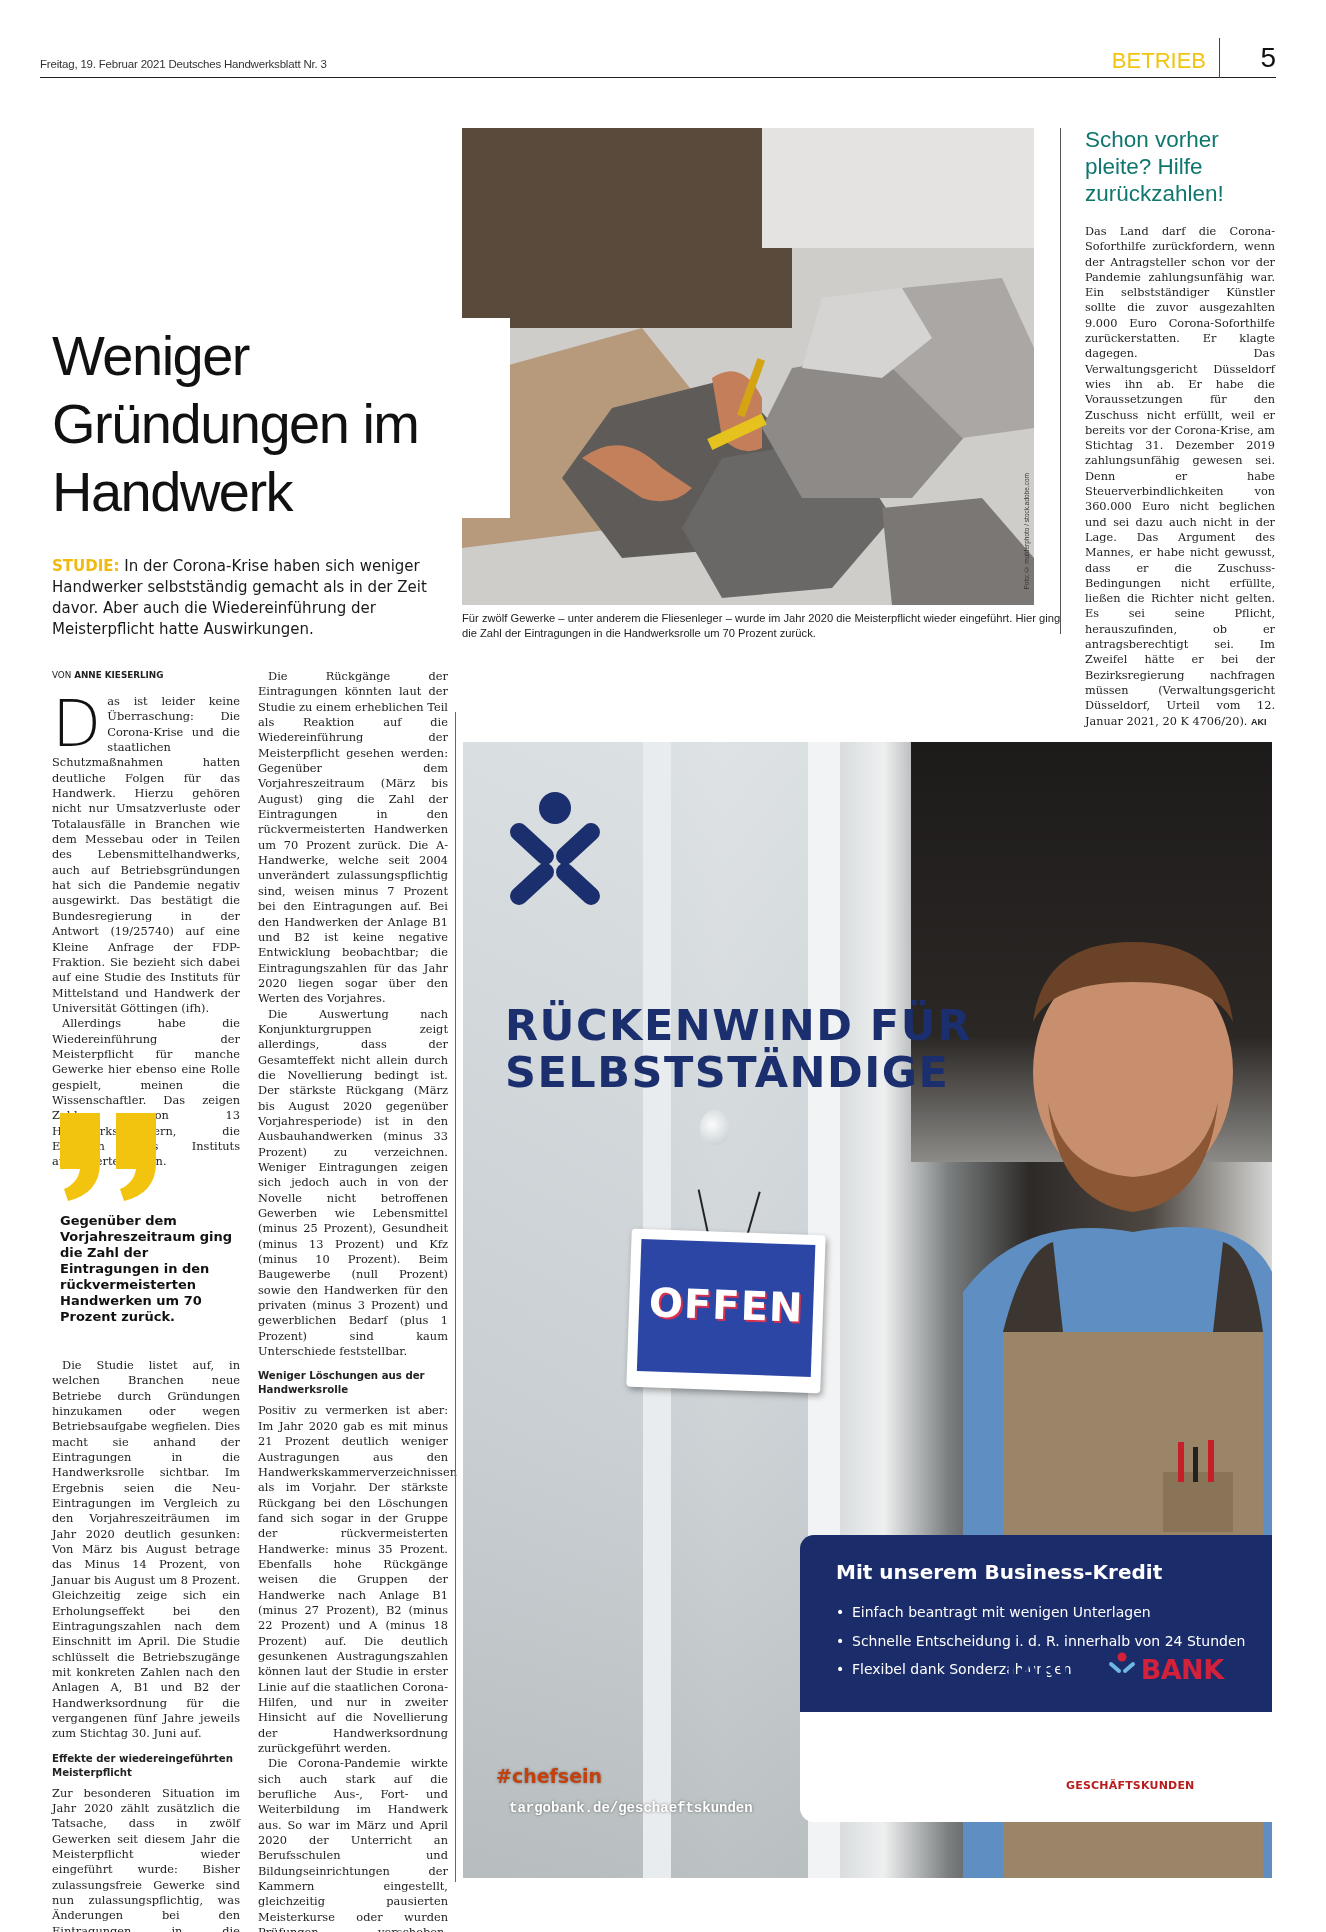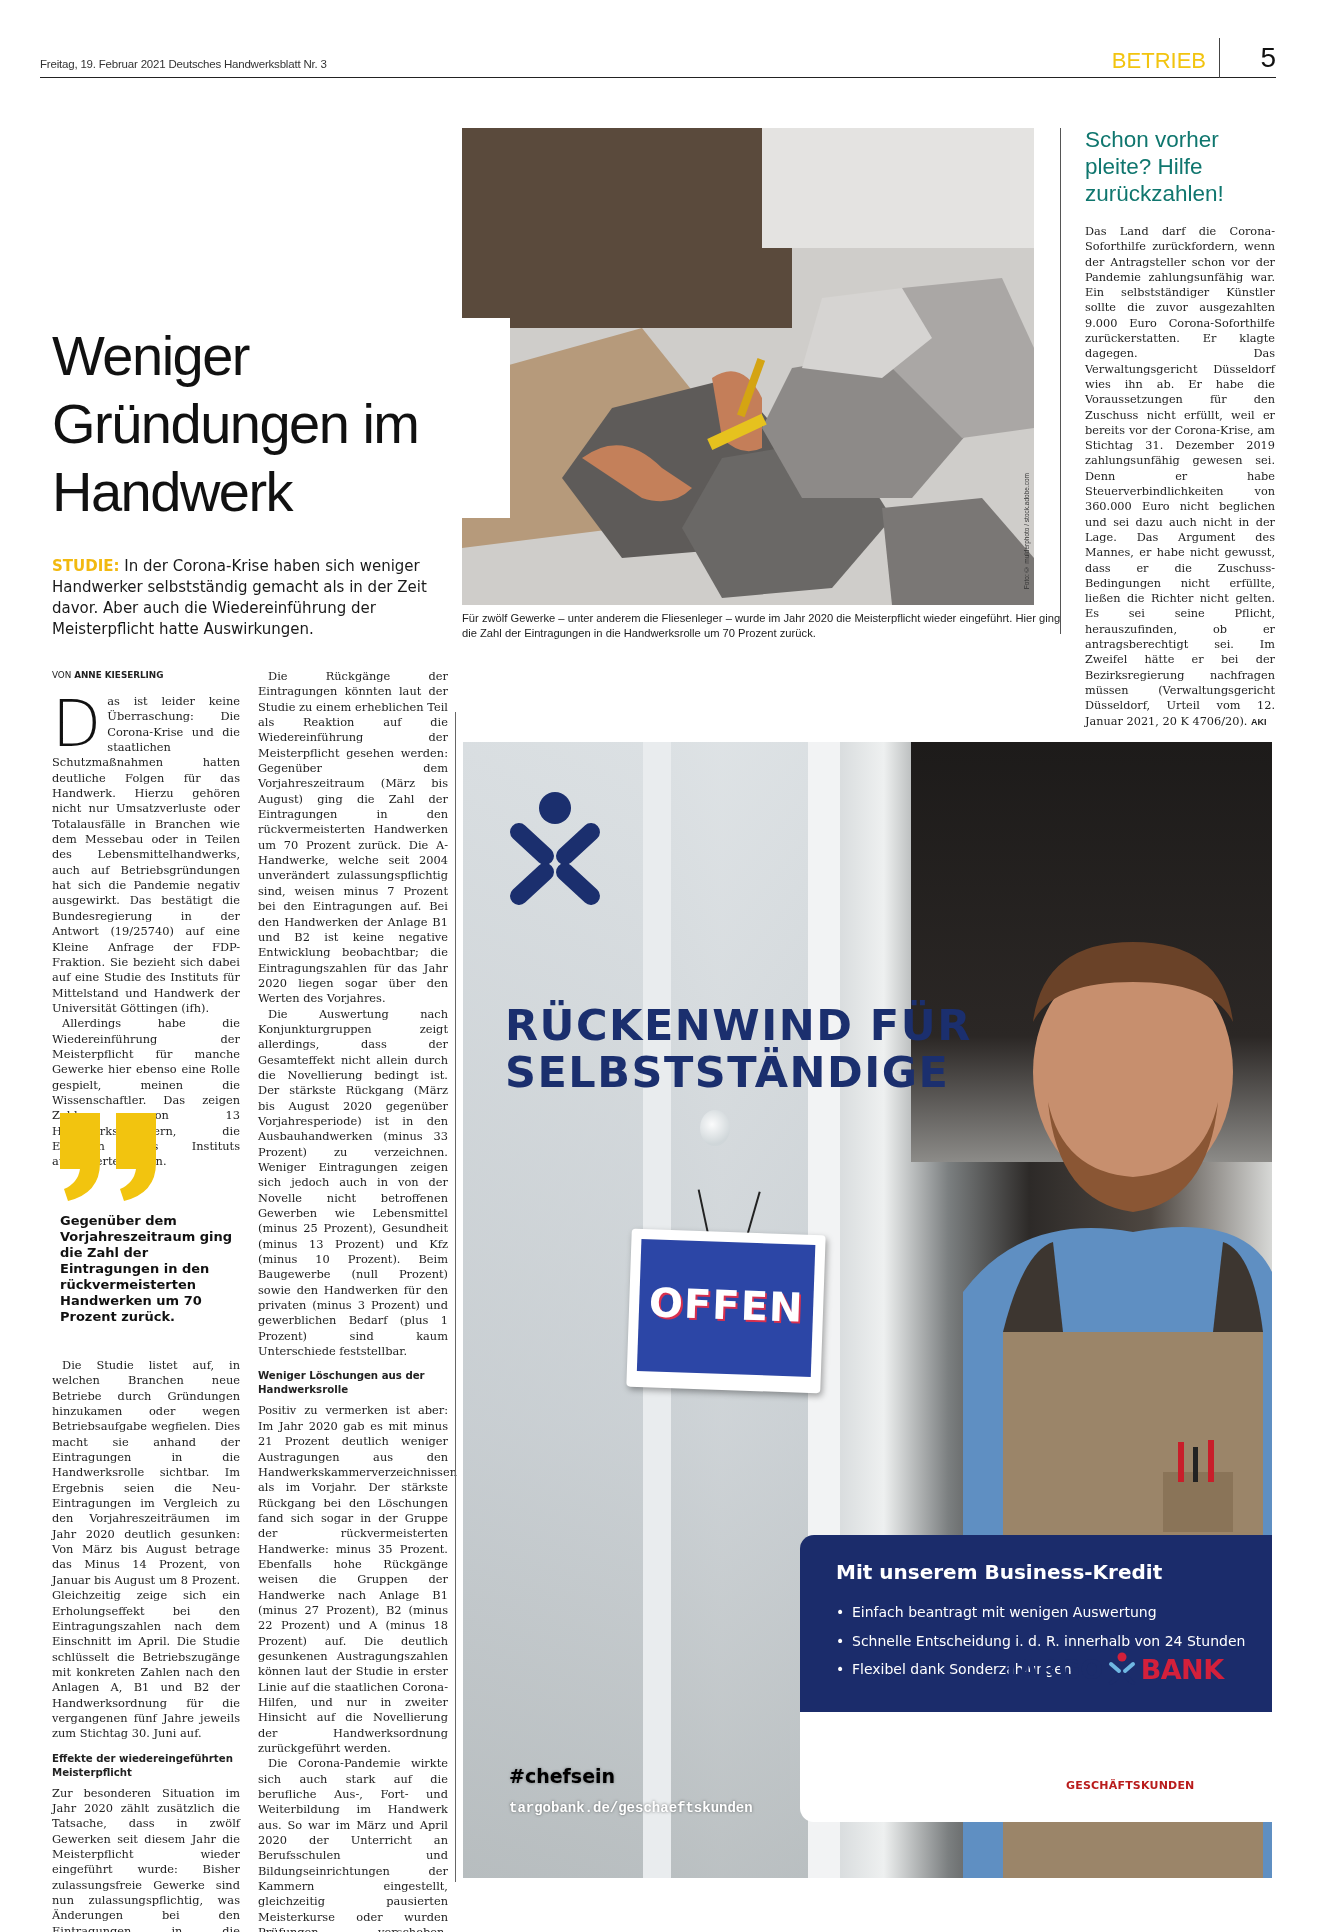--- a/index.html
+++ b/index.html
@@ -69,21 +69,21 @@
   .ad-panel { position: absolute; left: 800px; top: 1535px; width: 472px; height: 177px; background: #1b2c6b; border-radius: 14px 0 0 0; }
   .ad-panel-title { position: absolute; left: 836px; top: 1560px; font-family: "DejaVu Sans", sans-serif; font-weight: 700; font-size: 20px; color: #fff; }
   .ad-panel-list { position: absolute; left: 836px; top: 1598px; list-style: none; font-family: "DejaVu Sans", sans-serif; font-size: 14px; line-height: 28.5px; color: #fff; }
   .ad-panel-list li::before { content: "•"; display: inline-block; width: 16px; }
   .ad-white { position: absolute; left: 800px; top: 1712px; width: 472px; height: 110px; background: #fff; border-radius: 0 0 0 14px; }
   .targo-logo { position: absolute; left: 1002px; top: 1652px; display: flex; align-items: center; font-family: "DejaVu Sans", sans-serif; font-weight: 700; font-size: 27px; letter-spacing: -0.5px; }
   .targo-logo .t1 { color: #1b2c6b; }
   .targo-logo .t2 { color: #d3203b; }
   .targo-logo svg { margin: 0 4px; }
   .targo-sub { position: absolute; left: 1066px; top: 1779px; font-family: "DejaVu Sans", sans-serif; font-weight: 700; font-size: 11px; color: #b91c1c; letter-spacing: 0.2px; }
-  .hashtag { position: absolute; left: 509px; top: 1765px; font-family: "DejaVu Sans", sans-serif; font-weight: 700; font-size: 19px; color: #000000; text-shadow: 0 0 3px rgba(0,0,0,0.4); }
+  .hashtag { position: absolute; left: 496px; top: 1765px; font-family: "DejaVu Sans", sans-serif; font-weight: 700; font-size: 19px; color: #c2410c; text-shadow: 0 0 3px rgba(0,0,0,0.4); }
   .ad-url { position: absolute; left: 509px; top: 1800px; font-family: Liberation Mono, monospace; font-weight: 700; font-size: 14px; color: #fff; text-shadow: 0 0 3px rgba(0,0,0,0.5); }
 </style>
 </head>
 <body>
 
 <header class="page-header">
   <span class="header-meta">Freitag, 19. Februar 2021  Deutsches Handwerksblatt  Nr. 3</span>
   <span class="header-section">BETRIEB</span>
   <span class="header-divider"></span>
   <span class="header-page">5</span>
@@ -186,21 +186,21 @@
   <span class="string" style="left:70px; transform:rotate(-14deg);"></span>
   <span class="string" style="left:120px; transform:rotate(14deg);"></span>
   <div class="board"></div>
   <div class="blue"></div>
   <div class="txt">OFFEN</div>
 </div>
 
 <div class="ad-panel"></div>
 <div class="ad-panel-title">Mit unserem Business-Kredit</div>
 <ul class="ad-panel-list">
-  <li>Einfach beantragt mit wenigen Auswertung</li>
+  <li>Einfach beantragt mit wenigen Unterlagen</li>
   <li>Schnelle Entscheidung i. d. R. innerhalb von 24 Stunden</li>
   <li>Flexibel dank Sonderzahlungen</li>
 </ul>
 <div class="ad-white"></div>
 <div class="targo-logo">
   <span class="t1">TARGO</span>
   <svg width="30" height="34" viewBox="0 0 30 34">
     <circle cx="15" cy="5" r="4.5" fill="#d3203b"></circle>
     <line x1="4" y1="12" x2="12" y2="19" stroke="#6fb7e2" stroke-width="4" stroke-linecap="round"></line>
     <line x1="26" y1="12" x2="18" y2="19" stroke="#6fb7e2" stroke-width="4" stroke-linecap="round"></line>

